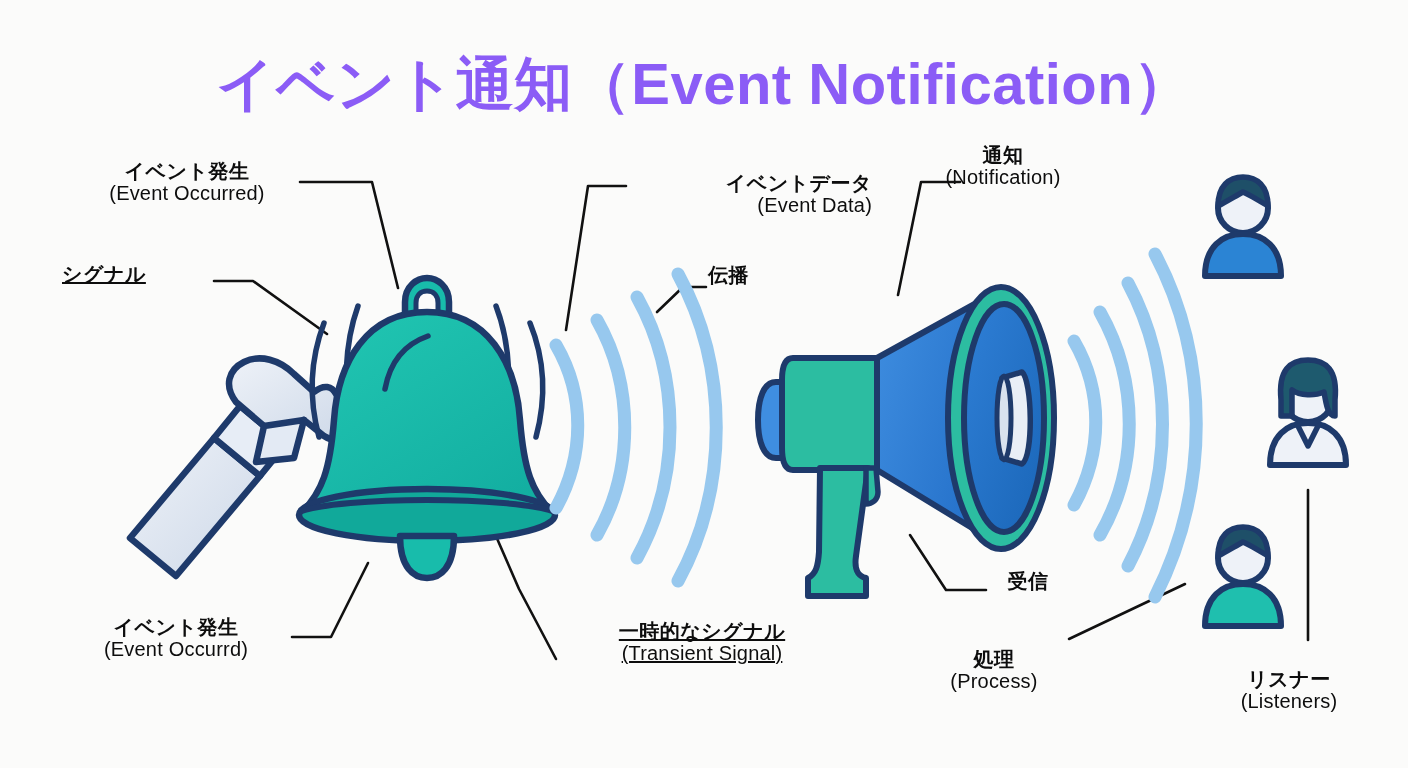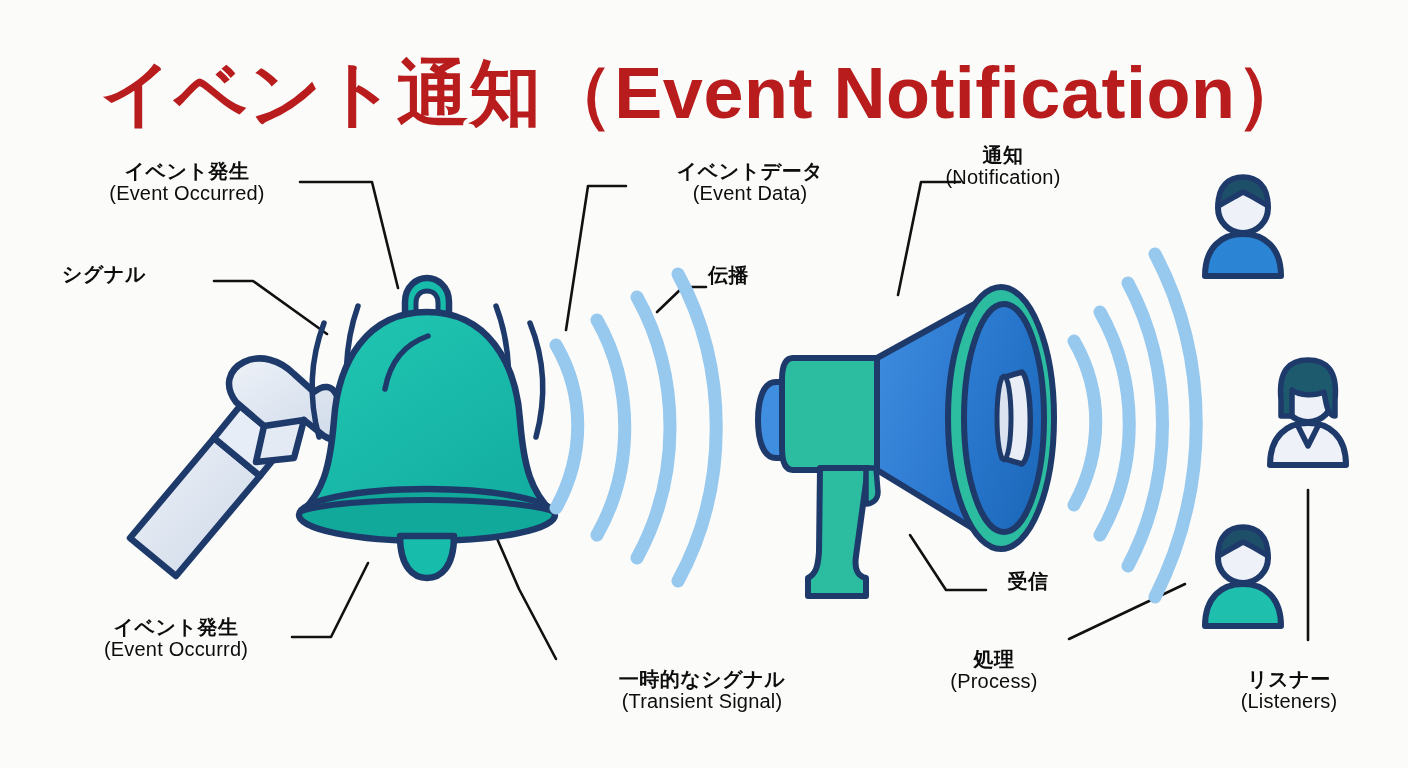--- a/index.html
+++ b/index.html
@@ -38,23 +38,23 @@
     font-size: 20px;
     letter-spacing: 0.2px;
   }
   .ctr { text-align: center; }
   #title {
     position: absolute;
     left: 0;
     top: 46px;
     width: 1408px;
     text-align: center;
-    font-size: 72px;
+    font-size: 58px;
     font-weight: 700;
-    color: #b91c1c;
+    color: #8b5cf6;
     letter-spacing: 0.5px;
   }
 </style>
 </head>
 <body>
 
 <div id="canvas">
 
   <div id="title">イベント通知（Event Notification）</div>
 
@@ -203,39 +203,39 @@
       <path d="M 1218 556 C 1218 536 1229 527 1243 527 C 1257 527 1268 536 1268 556 C 1258 550 1250 545 1243 542 C 1234 547 1226 552 1218 556 Z" fill="#1e4f68" stroke="#1e3a6b" stroke-width="5.5" stroke-linejoin="round"></path>
       <path d="M 1205 626 C 1205 597 1222 584 1243 584 C 1264 584 1281 597 1281 626 Z" fill="#1fbfae" stroke="#1e3a6b" stroke-width="6" stroke-linejoin="round"></path>
     </g>
   </svg>
 
   <div class="lbl ctr" style="left:72px; top:160px; width:230px;">
     <div class="jp">イベント発生</div>
     <div class="en">(Event Occurred)</div>
   </div>
 
-  <div class="lbl" style="left:62px; top:263px;">
+  <div class="lbl" style="left:62px; top:263px;text-decoration:underline;">
     <div class="jp">シグナル</div>
   </div>
 
   <div class="lbl ctr" style="left:60px; top:616px; width:232px;">
     <div class="jp">イベント発生</div>
     <div class="en">(Event Occurrd)</div>
   </div>
 
-  <div class="lbl ctr" style="left:628px; top:160px; width:244px;">
+  <div class="lbl ctr" style="left:628px; top:172px; width:244px;text-align:right;">
     <div class="jp">イベントデータ</div>
     <div class="en">(Event Data)</div>
   </div>
 
   <div class="lbl" style="left:708px; top:264px;">
     <div class="jp">伝播</div>
   </div>
 
-  <div class="lbl ctr" style="left:562px; top:668px; width:280px;">
+  <div class="lbl ctr" style="left:562px; top:620px; width:280px;text-decoration:underline;">
     <div class="jp">一時的なシグナル</div>
     <div class="en">(Transient Signal)</div>
   </div>
 
   <div class="lbl ctr" style="left:908px; top:144px; width:190px;">
     <div class="jp">通知</div>
     <div class="en">(Notification)</div>
   </div>
 
   <div class="lbl ctr" style="left:954px; top:570px; width:148px;">

